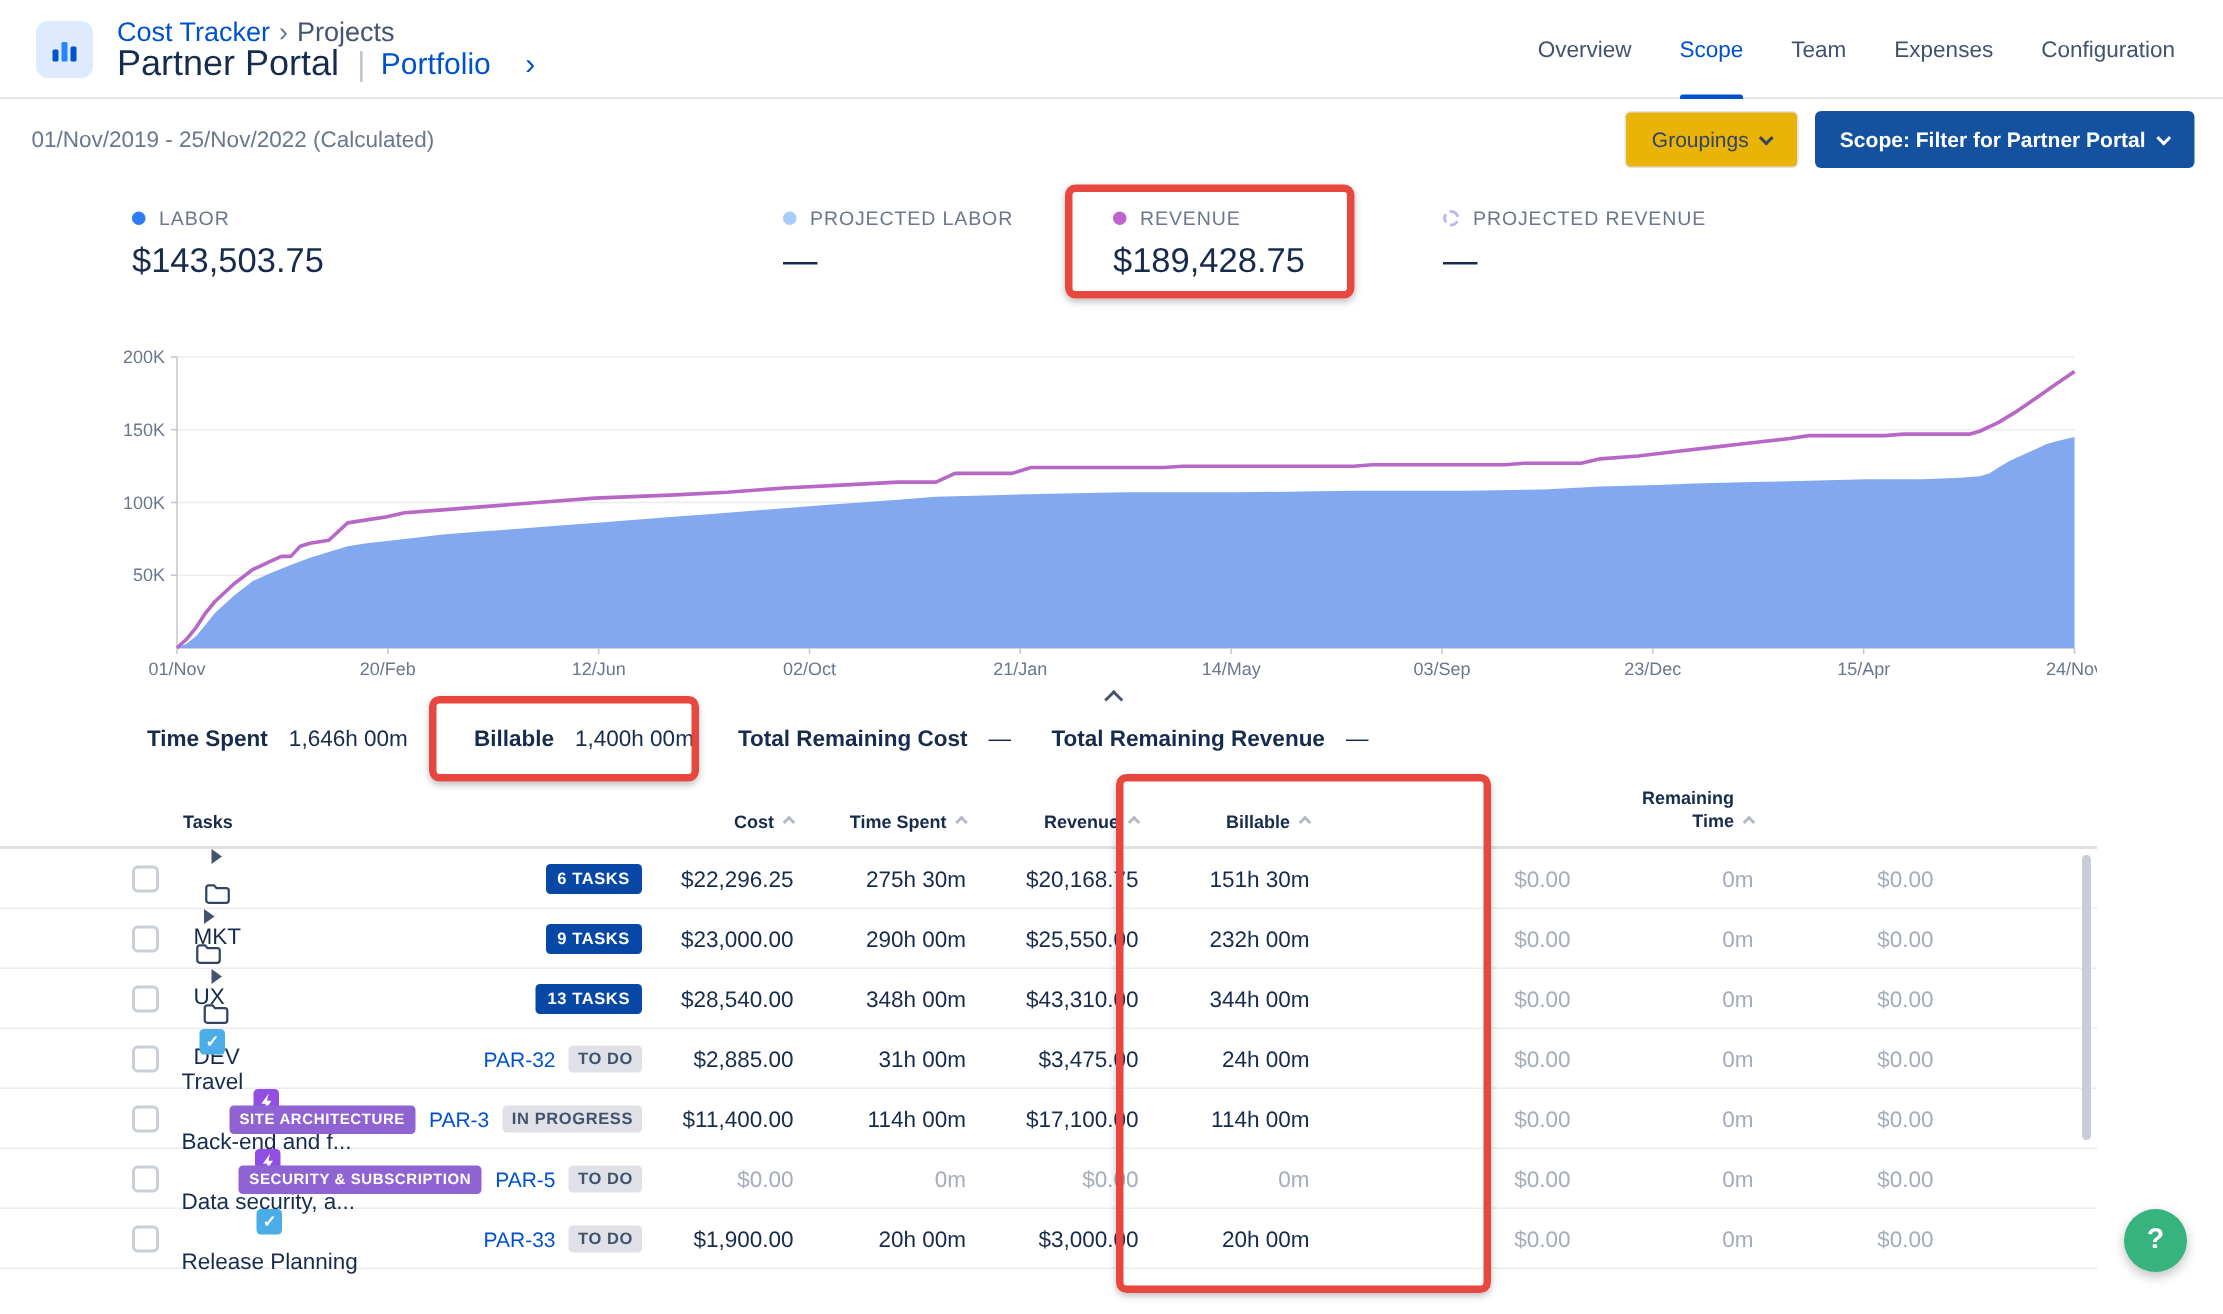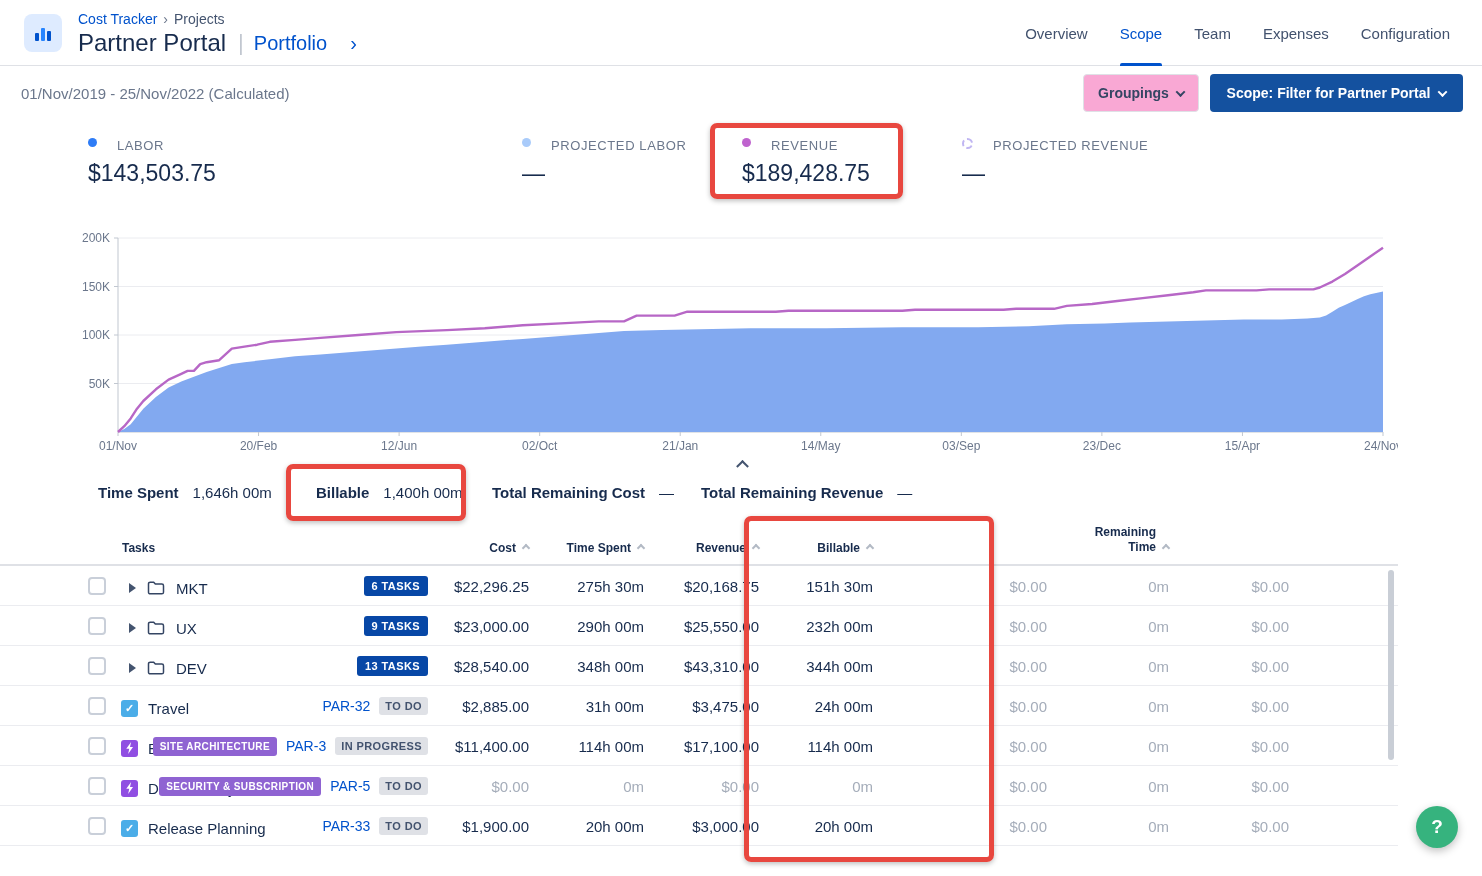--- a/index.html
+++ b/index.html
@@ -4,44 +4,44 @@
 <style>
   * { margin:0; padding:0; box-sizing:border-box; }
   body { font-family:"Liberation Sans", sans-serif; background:#fff; }
   .page { position:relative; width:1482px; height:876px; background:#fff; overflow:hidden; color:#172B4D; }
 
   .top-indicator { position:absolute; left:528px; top:0; width:30px; height:4px; background:#0052CC; border-radius:0 0 2px 2px; }
 
   
   .hdr { position:absolute; left:0; top:0; width:100%; height:66px; border-bottom:1px solid #DFE1E6; background:#fff; }
   .app-icon { position:absolute; left:24px; top:14px; width:38px; height:38px; border-radius:8px; background:#DEEBFF; display:flex; align-items:center; justify-content:center; cursor:pointer; }
-  .breadcrumb { position:absolute; left:78px; top:11px; font-size:14px; color:#44546F;text-align:center; }
+  .breadcrumb { position:absolute; left:78px; top:11px; font-size:18px; color:#44546F;text-align:center; }
   .breadcrumb a { color:#0052CC; text-decoration:none; cursor:pointer; }
   .bc-sep { color:#6B778C; margin:0 6px; }
   .title-row { position:absolute; left:78px; top:29px; display:flex; align-items:center; }
   .title-row h1 { font-size:24px; font-weight:500; color:#172B4D; }
   .title-sep { color:#C1C7D0; font-size:22px; font-weight:300; margin:0 10px 0 12px; }
   .portfolio-link { color:#0052CC; font-size:20px; text-decoration:none; cursor:pointer; display:flex; align-items:center; gap:23px; }
   .tabs { position:absolute; right:32px; top:0; height:66px; display:flex; gap:32px; }
   .tab { position:relative; height:66px; display:flex; align-items:center; font-size:15px; color:#42526E; cursor:pointer; }
   .tab.active { color:#0052CC; font-weight:500; }
   .tab.active::after { content:""; position:absolute; left:0; right:0; bottom:0; height:3px; background:#0052CC; border-radius:2px 2px 0 0; }
 
   
   .date-range { position:absolute; left:21px; top:85px; font-size:15px; color:#6B778C; }
   .btn { position:absolute; top:74px; height:38px; border-radius:4px; font-family:inherit; font-size:14px; display:flex; align-items:center; cursor:pointer; }
-  .btn-groupings { left:1083px; width:116px; justify-content:center; gap:8px; background:#f9a8d4; border:1px solid #DFE1E6; color:#344563; font-weight:700; }
+  .btn-groupings { left:1083px; width:116px; justify-content:center; gap:8px; background:#eab308; border:1px solid #DFE1E6; color:#344563; font-weight:400; }
   .btn-scope { left:1210px; width:253px; justify-content:center; gap:9px; background:#14519F; border:none; color:#fff; font-weight:700; }
 
   .chev { display:inline-block; width:7px; height:7px; border-right:2px solid currentColor; border-bottom:2px solid currentColor; transform:rotate(45deg) translate(-1px,-1px); }
   .chev-up { transform:rotate(-135deg) translate(-2px,-2px); }
 
   
   .stat { position:absolute; top:138px; }
-  .stat-top { display:flex; align-items:flex-start; gap:20px; font-size:13px; letter-spacing:.6px; color:#6B778C; font-weight:500; }
+  .stat-top { display:flex; align-items:center; gap:9px; font-size:13px; letter-spacing:.6px; color:#6B778C; font-weight:500; }
   .stat-dot { width:9px; height:9px; border-radius:50%; }
   .stat-ring { width:11px; height:11px; border-radius:50%; border:2px dashed #C0B6F2; }
   .stat-value { margin-top:7px; font-size:23px; color:#172B4D; }
 
   
   .chart-wrap { position:absolute; left:58px; top:228px; width:1340px; height:232px; }
   .collapse-btn { position:absolute; left:732px; top:456px; width:20px; height:14px; background:none; border:none; color:#44546F; cursor:pointer; }
   .collapse-btn .chev { width:9px; height:9px; }
 
   
@@ -52,21 +52,21 @@
   
   .thead { position:absolute; left:0; top:520px; width:1398px; height:46px; border-bottom:2px solid #DFE1E6; }
   .th { position:absolute; bottom:0; height:46px; display:flex; align-items:flex-end; padding-bottom:9px; font-size:12px; font-weight:700; color:#172B4D; }
   .th-tasks { left:122px; }
   .th.num { justify-content:flex-end; text-align:right; width:140px; }
   .th.num .sort { width:6px; height:6px; border-right:2px solid #B3BAC5; border-bottom:2px solid #B3BAC5; transform:rotate(-135deg); margin:0 0 4px 7px; flex:none; }
   .th.wrap span { display:inline-block; width:84px; text-align:right; line-height:1.25; }
   .rows { position:absolute; left:0; top:566px; width:1398px; }
   .trow { position:relative; height:40px; border-bottom:1px solid #EBECF0; }
   .cbox { position:absolute; left:88px; top:11px; width:18px; height:18px; border:2px solid #C9CFD9; border-radius:4px; background:#fff; cursor:pointer; }
-  .rleft { position:absolute; left:121px; top:0; height:44px; display:flex; align-items:center; gap:10px; }
+  .rleft { position:absolute; left:121px; top:0; height:44px; display:flex; align-items:center; gap:10px;flex-direction:column; }
   .rleft.grp { left:129px; }
   .expander { width:0; height:0; border-left:7px solid #44546F; border-top:5px solid transparent; border-bottom:5px solid transparent; cursor:pointer; }
   .rname { font-size:15px; color:#172B4D; cursor:pointer; white-space:nowrap; }
   .type-icon { width:17px; height:17px; border-radius:3px; display:flex; align-items:center; justify-content:center; color:#fff; font-size:11px; font-weight:700; flex:none; }
   .meta { position:absolute; right:970px; top:0; height:40px; display:flex; align-items:center; gap:9px; }
   .count-badge { background:#0747A6; color:#fff; font-size:11px; font-weight:700; letter-spacing:.4px; padding:4px 8px; border-radius:3px; white-space:nowrap; }
   .label-badge { background:#8F63D2; color:#fff; font-size:10px; font-weight:700; letter-spacing:.4px; padding:4px 7px; border-radius:3px; white-space:nowrap; }
   .key-link { color:#0052CC; font-size:14px; text-decoration:none; cursor:pointer; white-space:nowrap; }
   .status-badge { background:#DFE1E6; color:#42526E; font-size:11px; font-weight:700; letter-spacing:.4px; padding:3px 6px; border-radius:3px; white-space:nowrap; }
   .ncell { position:absolute; top:0; height:40px; width:140px; display:flex; align-items:center; justify-content:flex-end; font-size:15px; color:#172B4D; }

